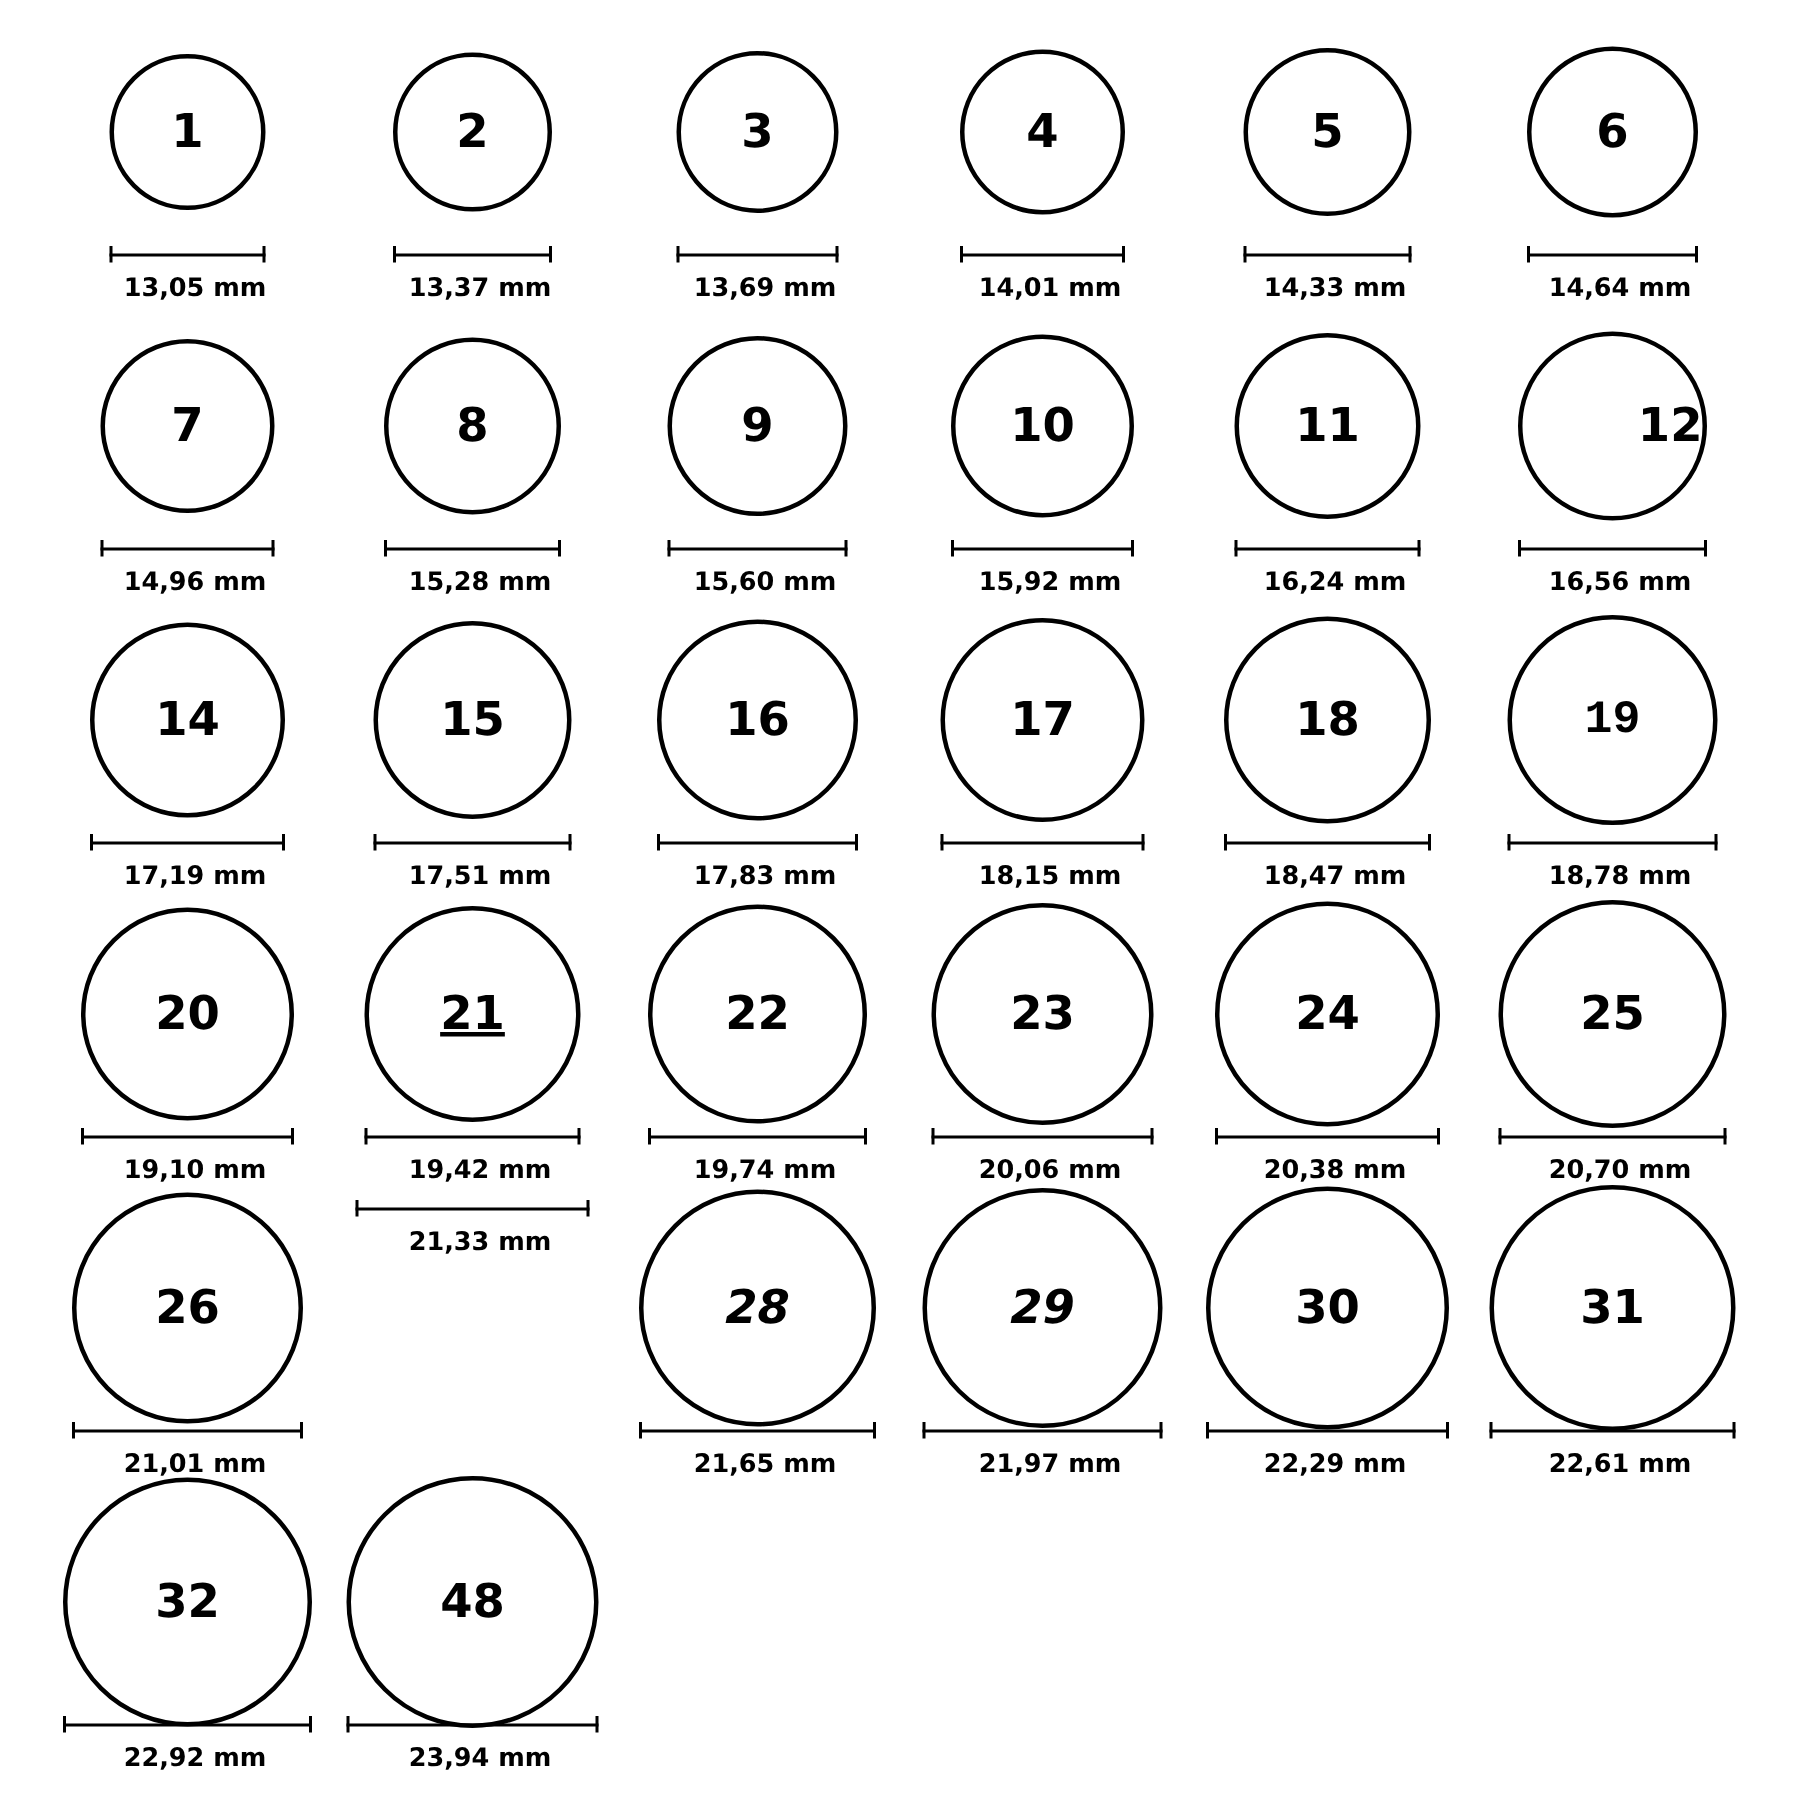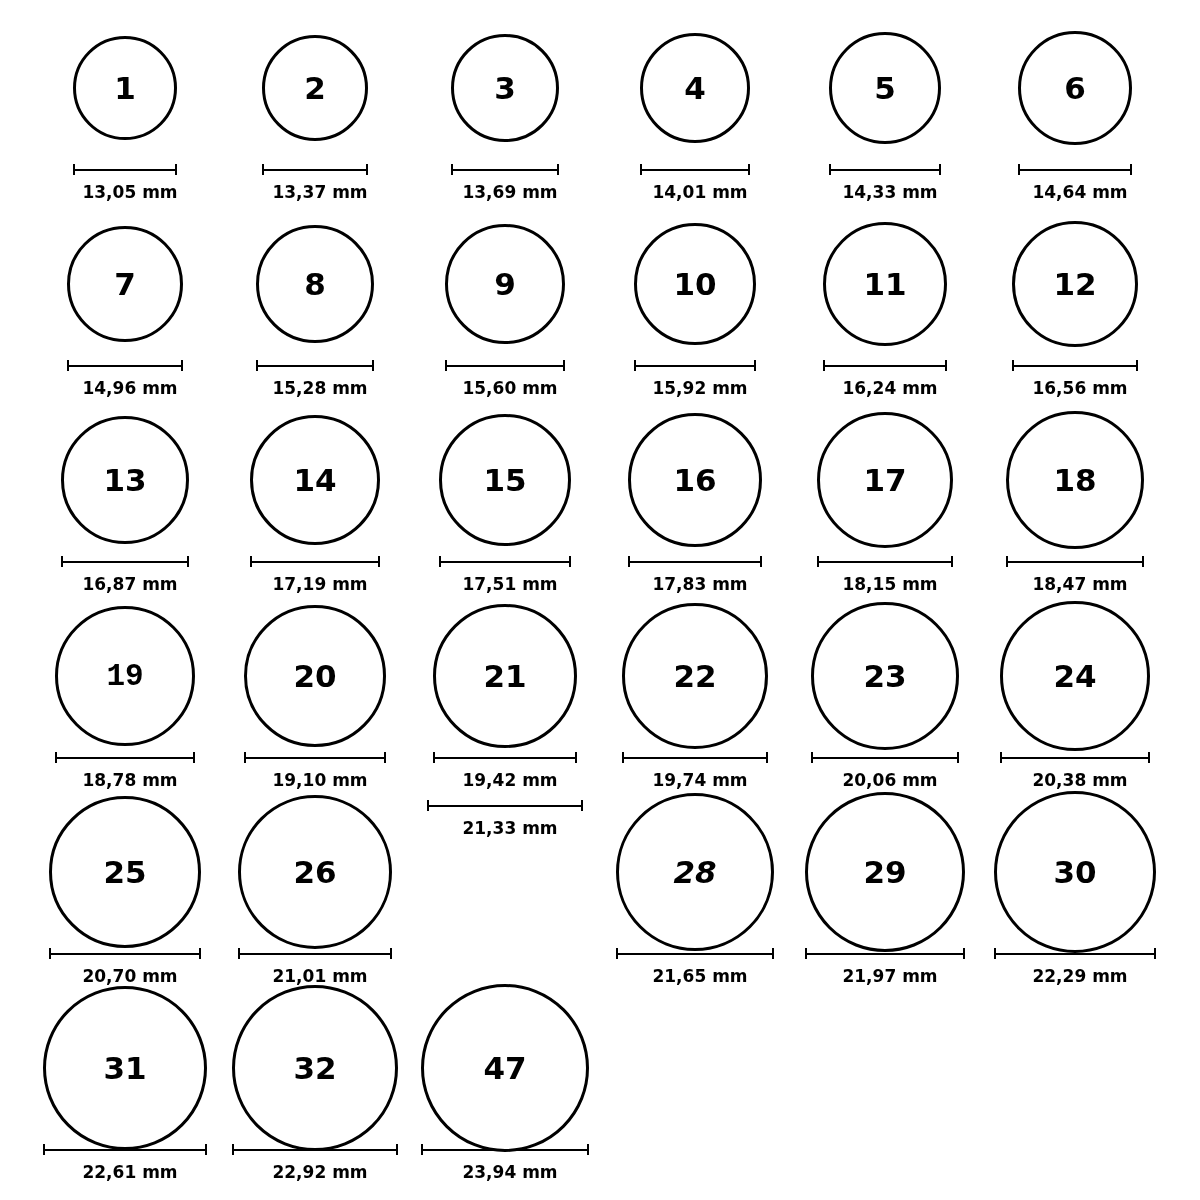--- a/index.html
+++ b/index.html
@@ -253,45 +253,31 @@
         <div class="dim">
           <div class="dim-line" style="width: 124px;">
             <span class="cap left"></span>
             <span class="cap right"></span>
           </div>
         </div>
         <div class="mm">16,24 mm</div>
       </div>
       <div class="cell">
         <div class="ring-wrap">
-          <div class="ring" style="width: 126px; height: 126px;">
+          <div class="ring" style="width: 126px; height: 126px; justify-content: flex-end;">
             <span class="ring-label">12</span>
           </div>
         </div>
         <div class="dim">
           <div class="dim-line" style="width: 126px;">
             <span class="cap left"></span>
             <span class="cap right"></span>
           </div>
         </div>
         <div class="mm">16,56 mm</div>
-      </div>
-      <div class="cell">
-        <div class="ring-wrap">
-          <div class="ring" style="width: 128px; height: 128px;">
-            <span class="ring-label">13</span>
-          </div>
-        </div>
-        <div class="dim">
-          <div class="dim-line" style="width: 128px;">
-            <span class="cap left"></span>
-            <span class="cap right"></span>
-          </div>
-        </div>
-        <div class="mm">16,87 mm</div>
       </div>
       <div class="cell">
         <div class="ring-wrap">
           <div class="ring" style="width: 130px; height: 130px;">
             <span class="ring-label">14</span>
           </div>
         </div>
         <div class="dim">
           <div class="dim-line" style="width: 130px;">
             <span class="cap left"></span>
@@ -379,21 +365,21 @@
         <div class="dim">
           <div class="dim-line" style="width: 142px;">
             <span class="cap left"></span>
             <span class="cap right"></span>
           </div>
         </div>
         <div class="mm">19,10 mm</div>
       </div>
       <div class="cell">
         <div class="ring-wrap">
-          <div class="ring" style="width: 144px; height: 144px;">
+          <div class="ring" style="width: 144px; height: 144px; text-decoration: underline;">
             <span class="ring-label">21</span>
           </div>
         </div>
         <div class="dim">
           <div class="dim-line" style="width: 144px;">
             <span class="cap left"></span>
             <span class="cap right"></span>
           </div>
         </div>
         <div class="mm">19,42 mm</div>
@@ -486,21 +472,21 @@
         <div class="dim">
           <div class="dim-line" style="width: 158px;">
             <span class="cap left"></span>
             <span class="cap right"></span>
           </div>
         </div>
         <div class="mm">21,65 mm</div>
       </div>
       <div class="cell">
         <div class="ring-wrap">
-          <div class="ring" style="width: 160px; height: 160px;">
+          <div class="ring" style="width: 160px; height: 160px; font-style: italic;">
             <span class="ring-label">29</span>
           </div>
         </div>
         <div class="dim">
           <div class="dim-line" style="width: 160px;">
             <span class="cap left"></span>
             <span class="cap right"></span>
           </div>
         </div>
         <div class="mm">21,97 mm</div>
@@ -543,21 +529,21 @@
           <div class="dim-line" style="width: 166px;">
             <span class="cap left"></span>
             <span class="cap right"></span>
           </div>
         </div>
         <div class="mm">22,92 mm</div>
       </div>
       <div class="cell">
         <div class="ring-wrap">
           <div class="ring" style="width: 168px; height: 168px;">
-            <span class="ring-label">47</span>
+            <span class="ring-label">48</span>
           </div>
         </div>
         <div class="dim">
           <div class="dim-line" style="width: 168px;">
             <span class="cap left"></span>
             <span class="cap right"></span>
           </div>
         </div>
         <div class="mm">23,94 mm</div>
       </div>

